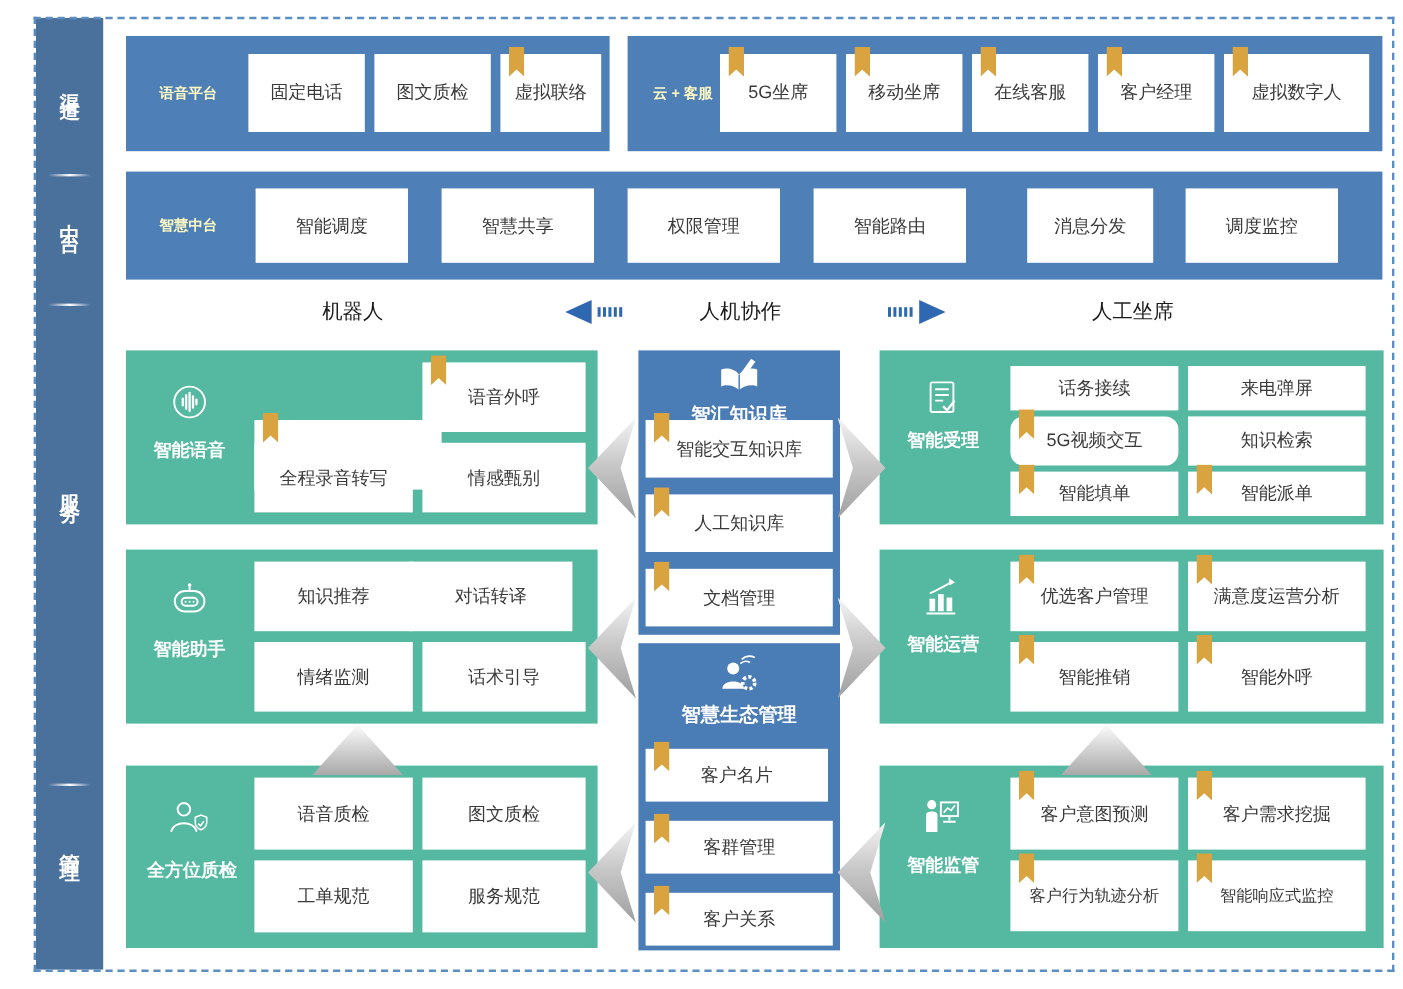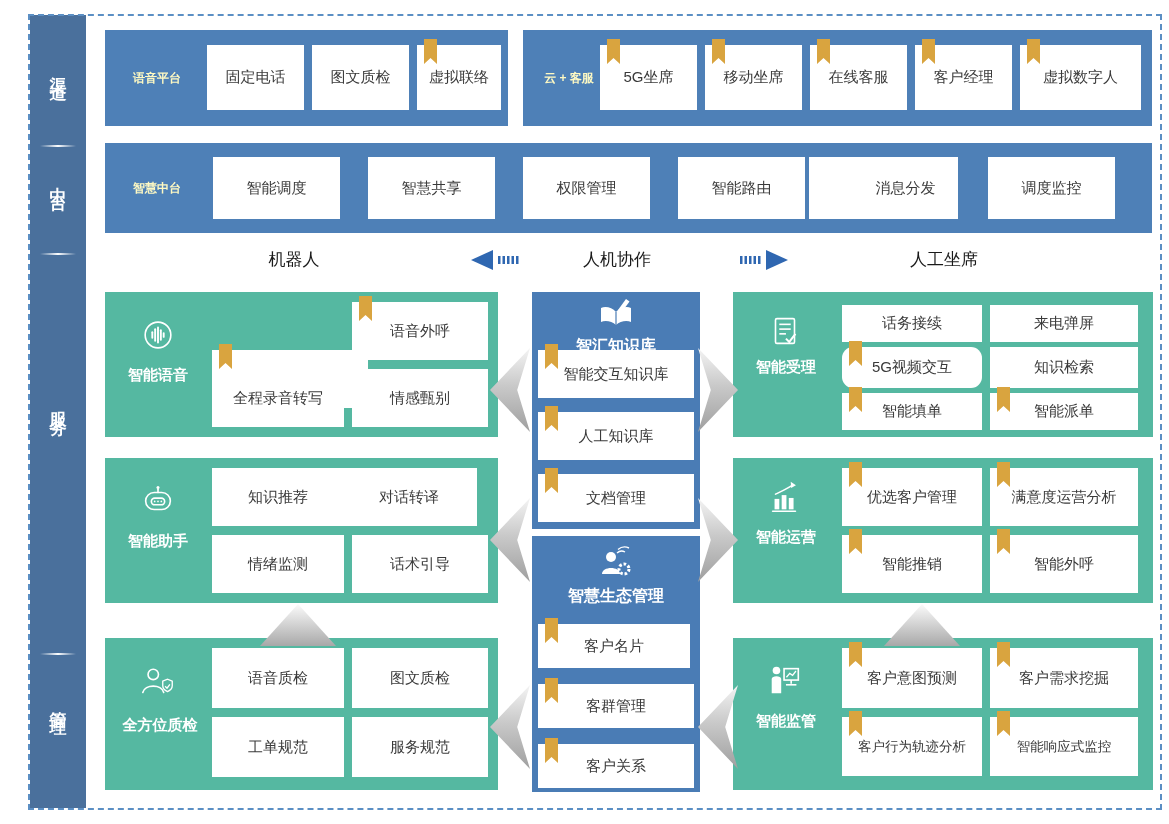--- a/index.html
+++ b/index.html
@@ -89,21 +89,21 @@
       </div>
     <div class="cell" style="left:263px;top:14px;width:127px;height:62px;">
         <span>智慧共享</span>
       </div>
     <div class="cell" style="left:418px;top:14px;width:127px;height:62px;">
         <span>权限管理</span>
       </div>
     <div class="cell" style="left:573px;top:14px;width:127px;height:62px;">
         <span>智能路由</span>
       </div>
-    <div class="cell" style="left:704px;top:14px;width:105px;height:62px;padding-left:44px;">
+    <div class="cell" style="left:751px;top:14px;width:105px;height:62px;">
         <span>消息分发</span>
       </div>
     <div class="cell" style="left:883px;top:14px;width:127px;height:62px;">
         <span>调度监控</span>
       </div>
   </div>
 
   <div class="shead" style="left:214px;top:248px;width:160px;">机器人</div>
   <div class="shead" style="left:537px;top:248px;width:160px;">人机协作</div>
   <div class="shead" style="left:864px;top:248px;width:160px;">人工坐席</div>

